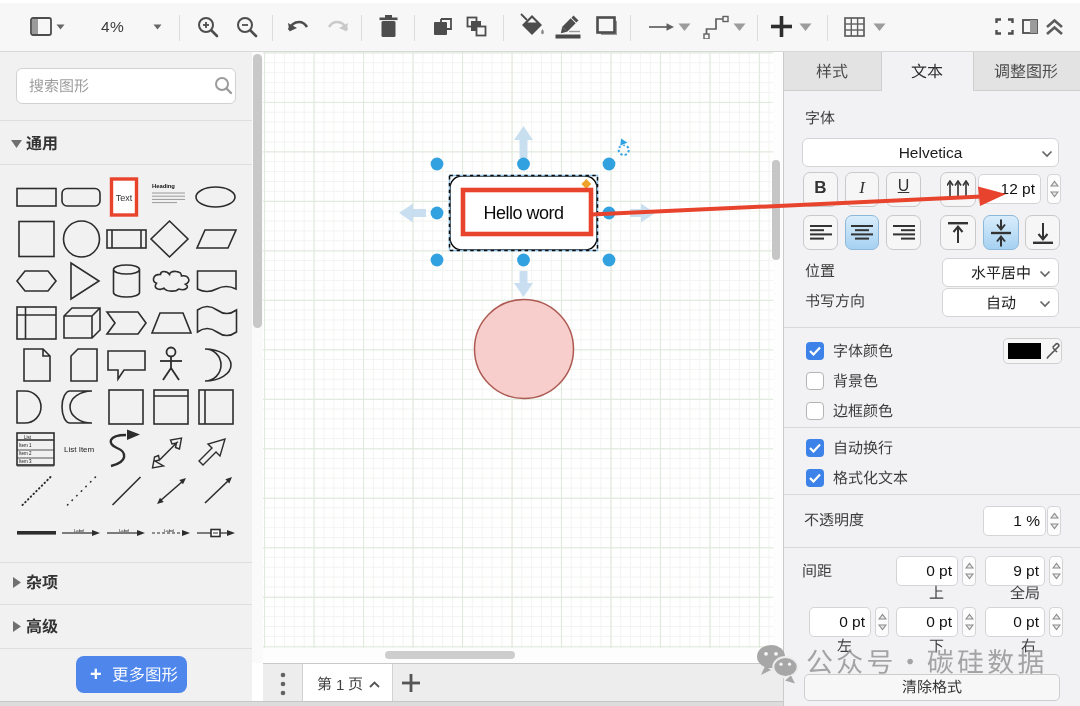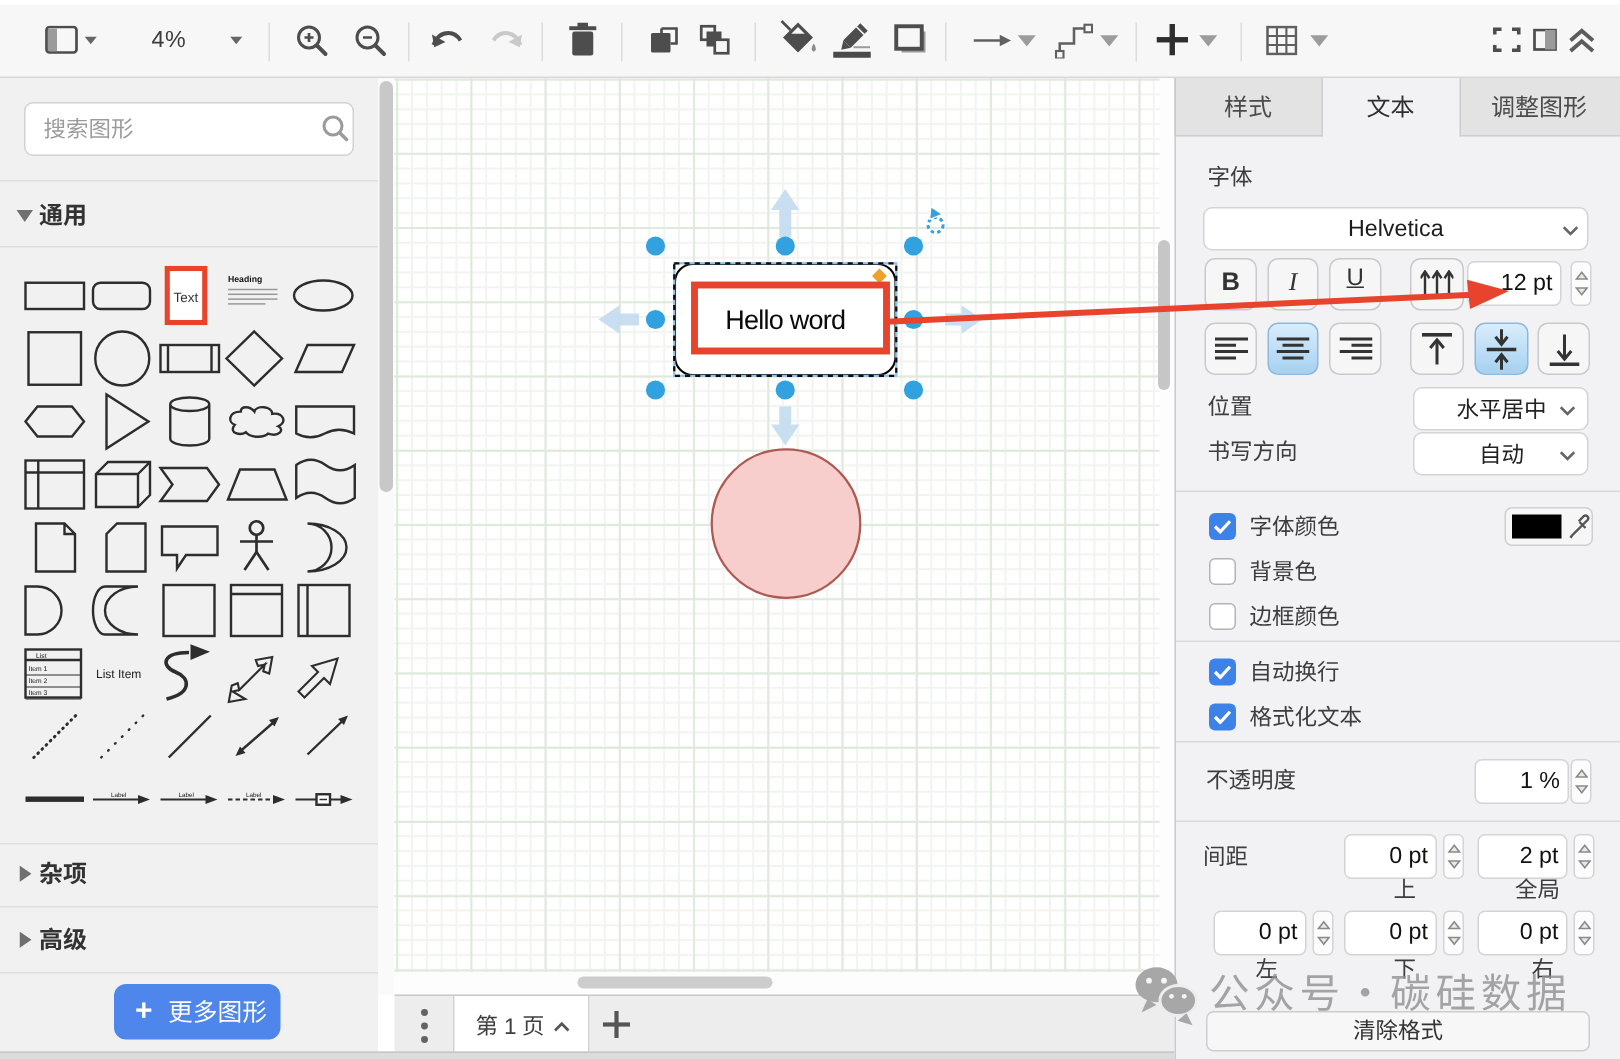--- a/index.html
+++ b/index.html
@@ -573,21 +573,21 @@
 <svg width="30.0" height="16.2" style="position:absolute;left:802px;top:563px;" fill="#3d3d3d">
     <use href="#cr46" transform="translate(0.00,13.20) scale(0.01500,-0.01500)"></use>
     <use href="#cr47" transform="translate(15.00,13.20) scale(0.01500,-0.01500)"></use>
   </svg>
 <div class="abs" style="left:896px;top:556px;width:62px;height:30px;background:#fff;border:1px solid #d4d4d6;border-radius:5px;font-size:15.5px;color:#111;text-align:right;line-height:28px;padding-right:5px">0 pt</div>
 <div class="abs" style="left:962px;top:556px;width:14px;height:30px;background:#fcfcfc;border:1px solid #d4d4d6;border-radius:4px"></div>
 <svg class="abs" style="left:964.5px;top:561px" width="9" height="20">
     <path d="M1 7 L4.5 2.5 L8 7 Z" fill="#e8e8e8" stroke="#8a8a8a" stroke-width="1.1"></path>
     <path d="M1 13 L4.5 17.5 L8 13 Z" fill="#e8e8e8" stroke="#8a8a8a" stroke-width="1.1"></path>
   </svg>
-<div class="abs" style="left:985px;top:556px;width:60px;height:30px;background:#fff;border:1px solid #d4d4d6;border-radius:5px;font-size:15.5px;color:#111;text-align:right;line-height:28px;padding-right:5px">2 pt</div>
+<div class="abs" style="left:985px;top:556px;width:60px;height:30px;background:#fff;border:1px solid #d4d4d6;border-radius:5px;font-size:15.5px;color:#111;text-align:right;line-height:28px;padding-right:5px">9 pt</div>
 <div class="abs" style="left:1049px;top:556px;width:14px;height:30px;background:#fcfcfc;border:1px solid #d4d4d6;border-radius:4px"></div>
 <svg class="abs" style="left:1051.5px;top:561px" width="9" height="20">
     <path d="M1 7 L4.5 2.5 L8 7 Z" fill="#e8e8e8" stroke="#8a8a8a" stroke-width="1.1"></path>
     <path d="M1 13 L4.5 17.5 L8 13 Z" fill="#e8e8e8" stroke="#8a8a8a" stroke-width="1.1"></path>
   </svg>
 <svg width="15.0" height="16.2" style="position:absolute;left:929px;top:585px;" fill="#3d3d3d">
     <use href="#cr48" transform="translate(0.00,13.20) scale(0.01500,-0.01500)"></use>
   </svg>
 <svg width="30.0" height="16.2" style="position:absolute;left:1010px;top:585px;" fill="#3d3d3d">
     <use href="#cr49" transform="translate(0.00,13.20) scale(0.01500,-0.01500)"></use>

